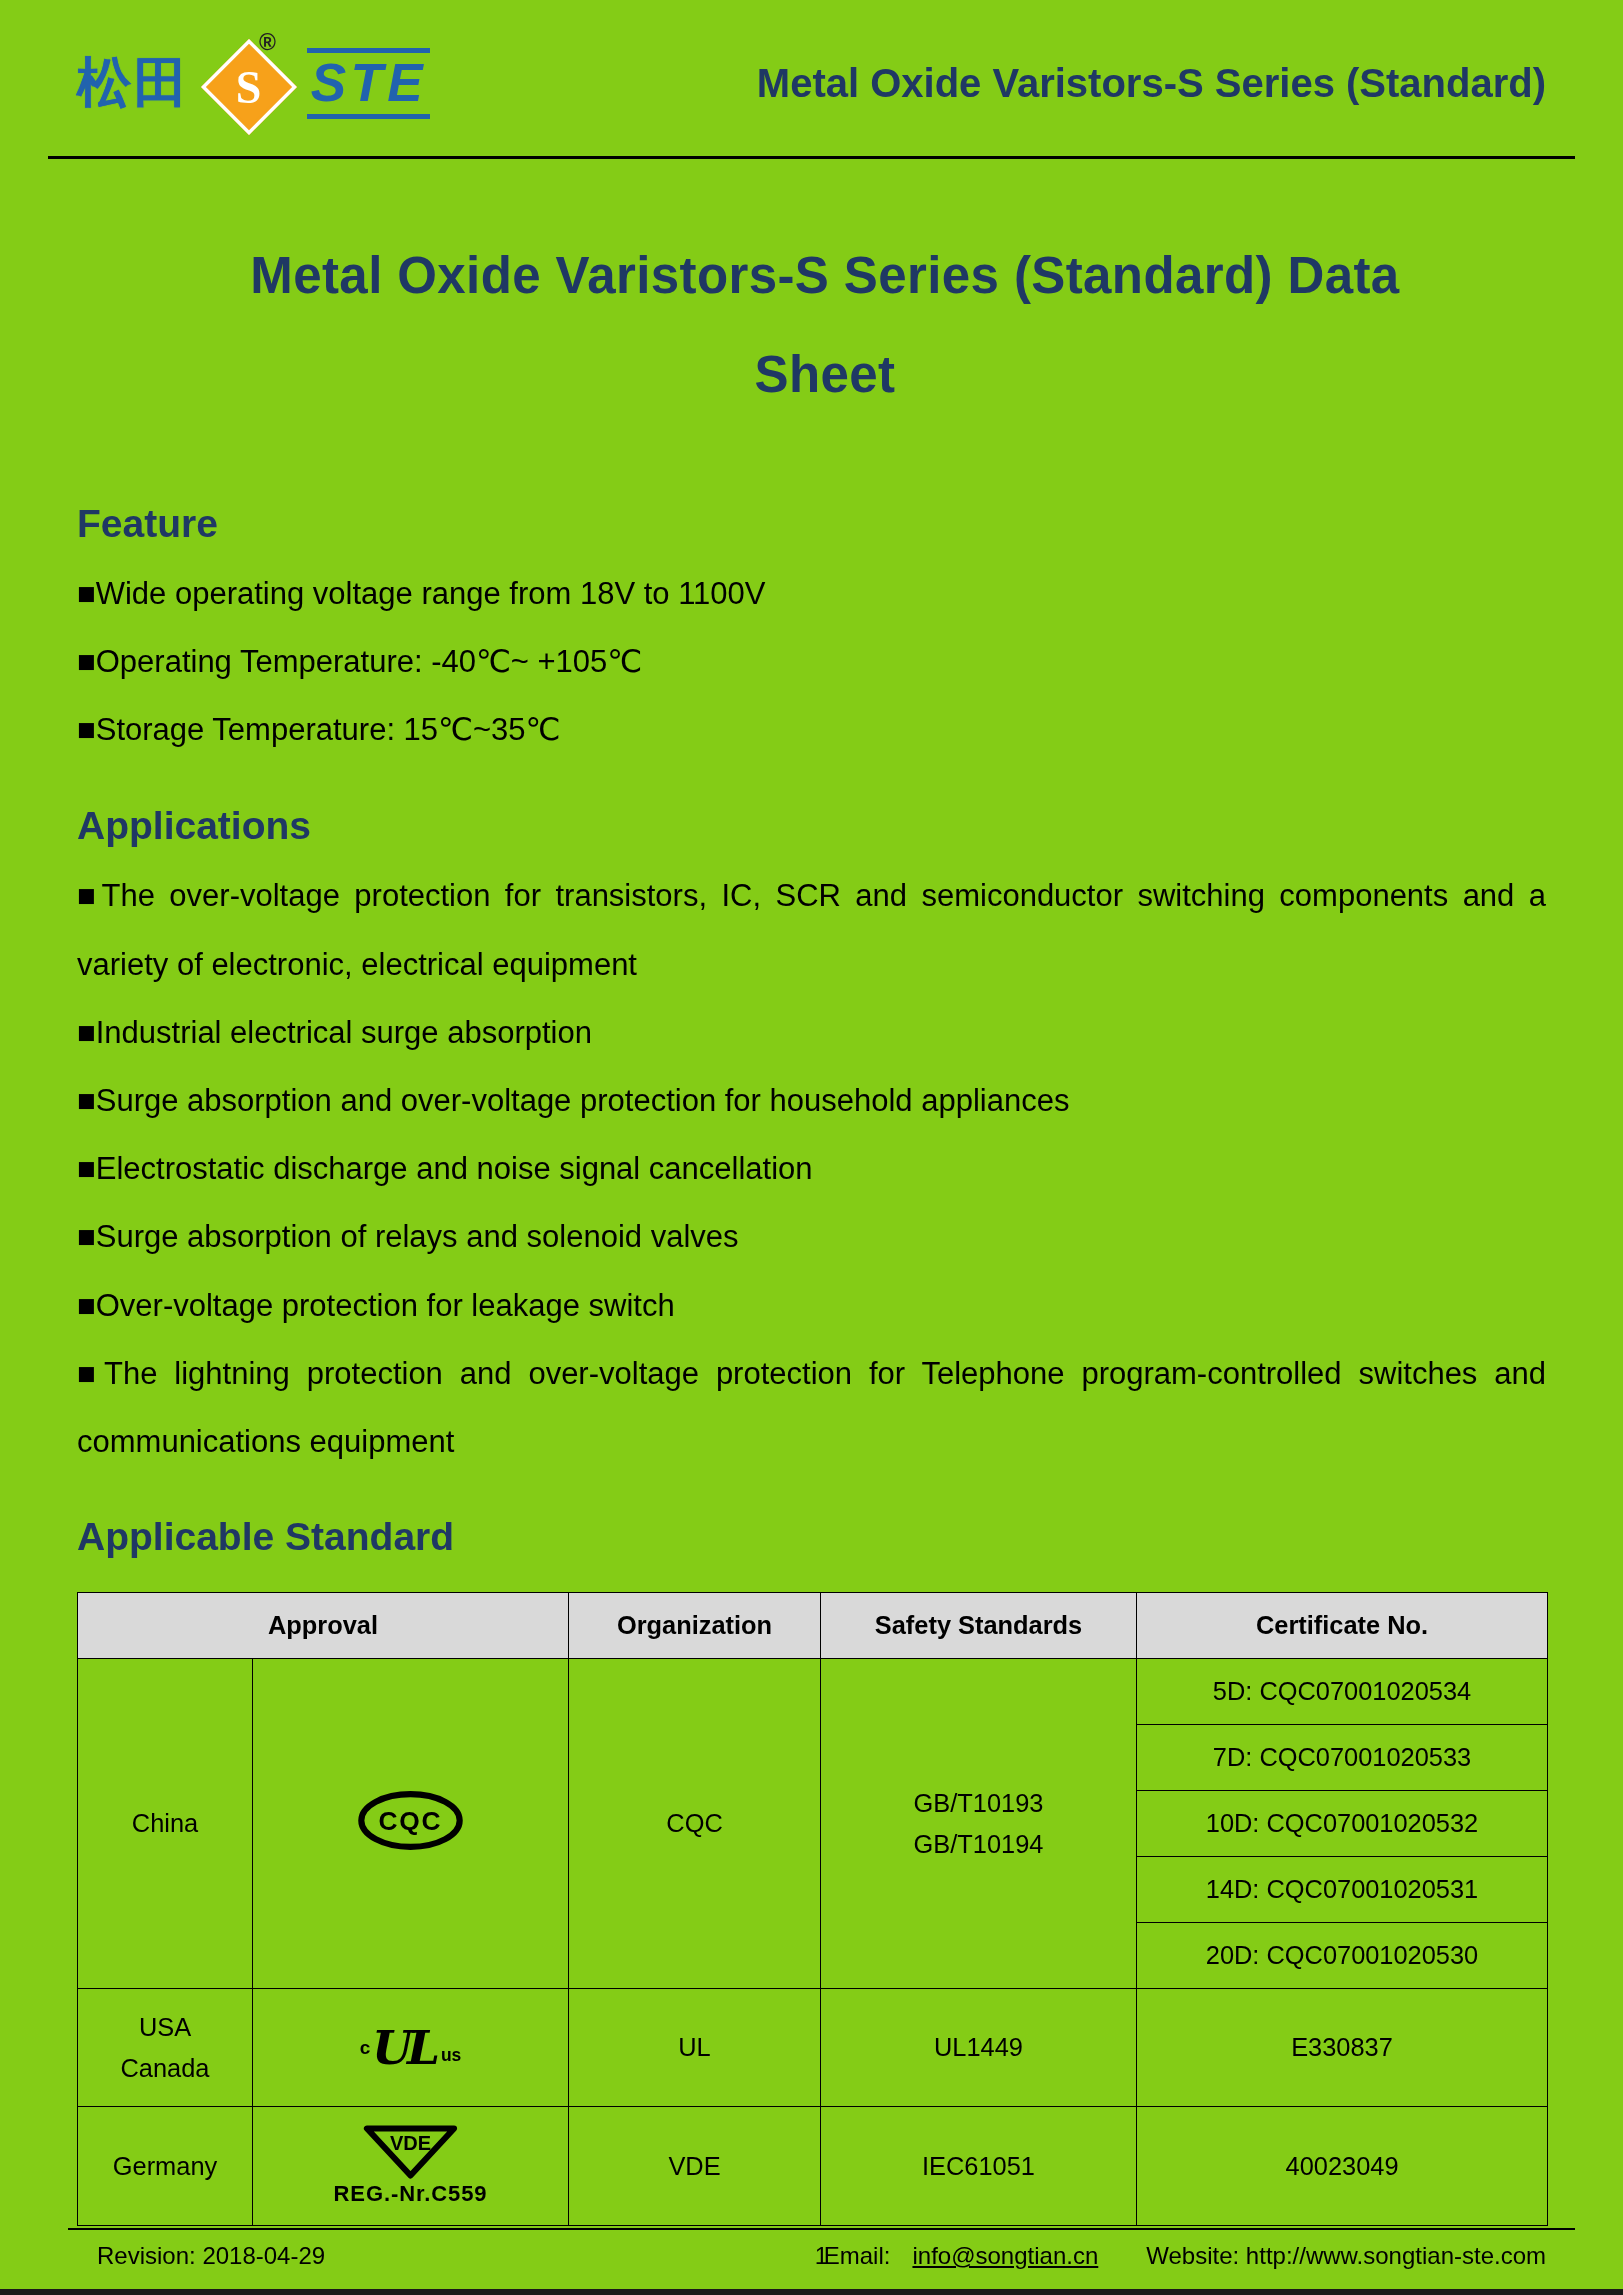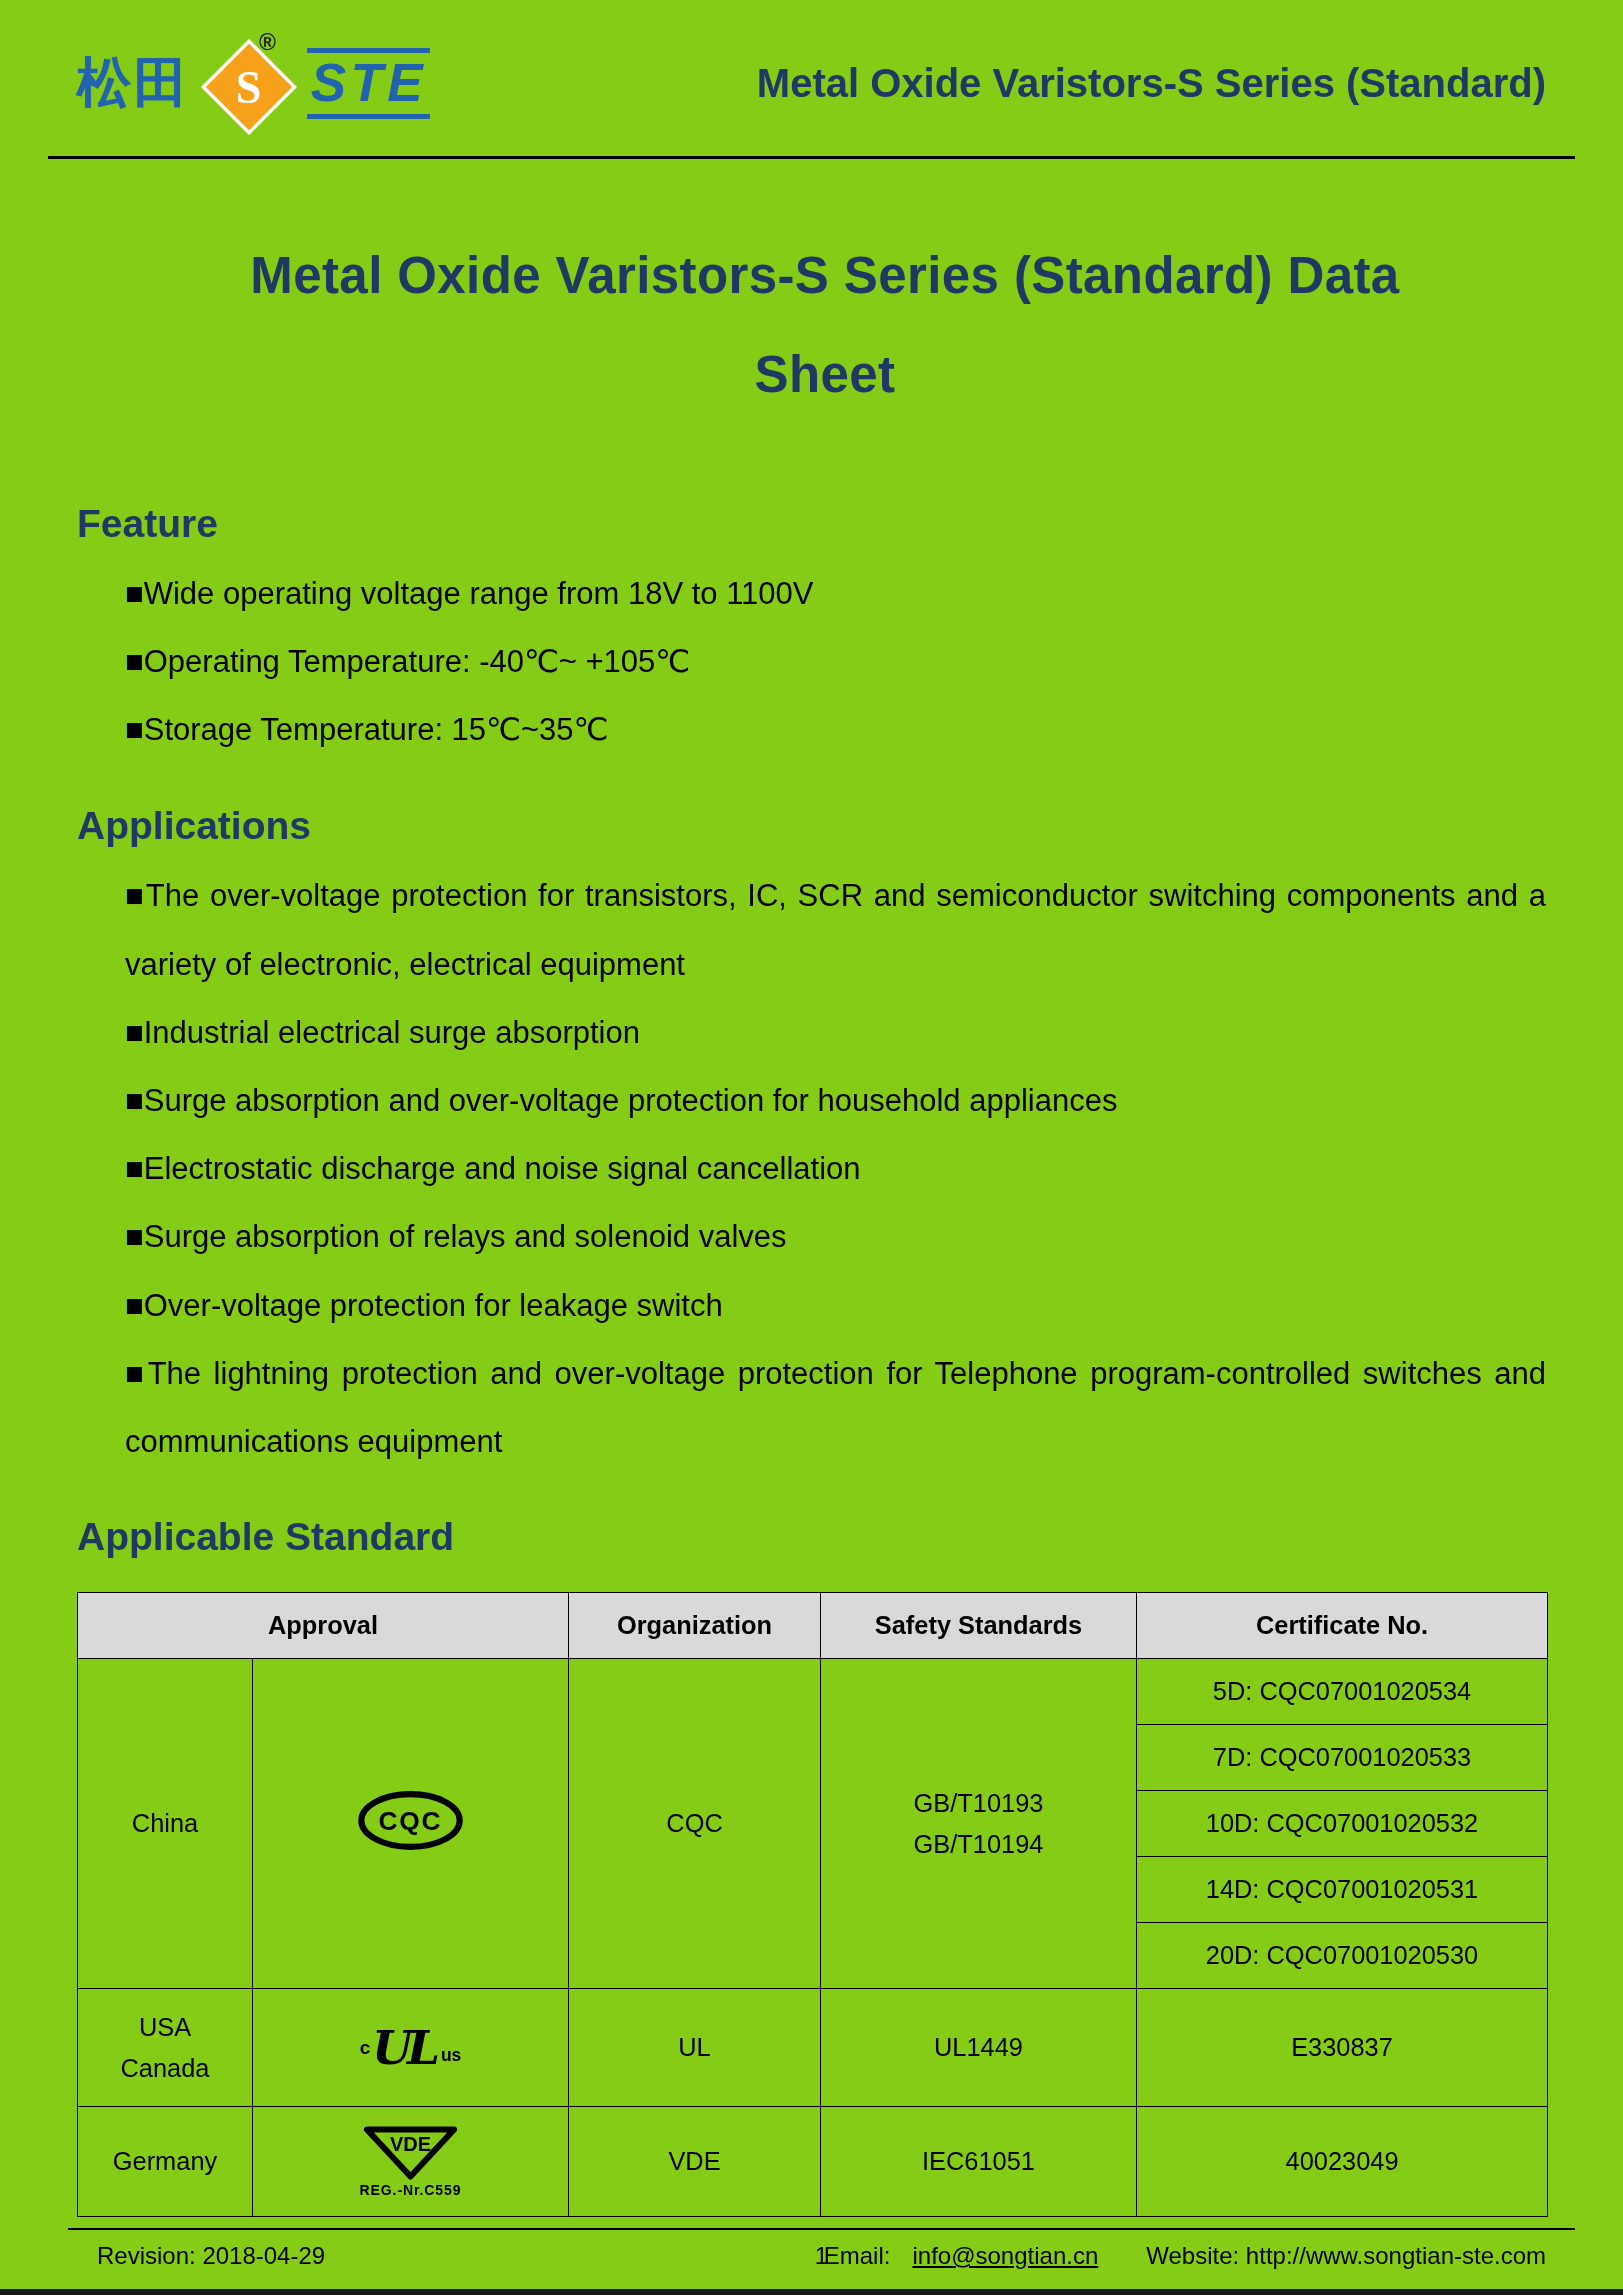--- a/index.html
+++ b/index.html
@@ -47,21 +47,21 @@
   .main-title {
     margin-top: 67px; text-align: center; font-size: 51px; font-weight: bold;
     color: #1F3864; line-height: 1.95; letter-spacing: 0.4px; padding-left: 27px;
   }
 
   
   .section-heading { margin: 0 77px; font-size: 39px; font-weight: bold; color: #1F3864; }
   .mt-feature { margin-top: 77px; }
   .mt-apps { margin-top: 40px; }
   .mt-std { margin-top: 39px; }
-  .items { margin-top: 14px; margin-left: 48px; }
+  .items { margin-top: 14px; }
   .items p {
     margin: 0 77px; font-size: 31px; line-height: 2.2; text-align: justify; color: #000;
   }
 
   
   table.std { border-collapse: collapse; table-layout: fixed; margin: 33px 77px 0 77px; width: 1469px; }
   table.std th, table.std td {
     border: 1.8px solid #000; text-align: center; vertical-align: middle;
     padding: 18px 7px; font-size: 25.4px;
   }
@@ -73,21 +73,21 @@
 
   .cqc-svg text { font-family: "Liberation Sans", sans-serif; }
   .ul-logo { display: flex; align-items: center; justify-content: center; }
   .ul-c { font-size: 19px; font-weight: bold; align-self: center; margin-right: 1.8px; }
   .ul-mark {
     font-weight: bold; font-size: 47px; letter-spacing: -6.1px; font-style: italic;
     font-family: "DejaVu Serif", "Liberation Serif", serif; padding-right: 7px;
   }
   .ul-us { font-size: 17.5px; font-weight: bold; align-self: flex-end; margin-bottom: 8.8px; }
   .vde-logo { display: flex; flex-direction: column; align-items: center; }
-  .vde-reg { font-size: 14px; font-weight: bold; margin-top: 1.8px; letter-spacing: 0.9px; }
+  .vde-reg { font-size: 22px; font-weight: bold; margin-top: 1.8px; letter-spacing: 0.9px; }
 
   
   .footer { position: absolute; left: 4px; right: 0; bottom: 14px; margin-left: 16px; }
   .footer-rule { margin: 0 48px; border-top: 2.6px solid #000; }
   .footer-row { position: relative; height: 51px; margin: 0 77px; font-size: 24px; }
   .footer-rev { position: absolute; left: 0; top: 12.3px; }
   .footer-page { position: absolute; left: 50%; transform: translateX(-50%); top: 12.3px; }
   .footer-right { position: absolute; right: 0; top: 12.3px; display: flex; gap: 48px; }
   .email-wrap { display: flex; gap: 22px; }
   .email { text-decoration: underline; color: #000; cursor: pointer; }

